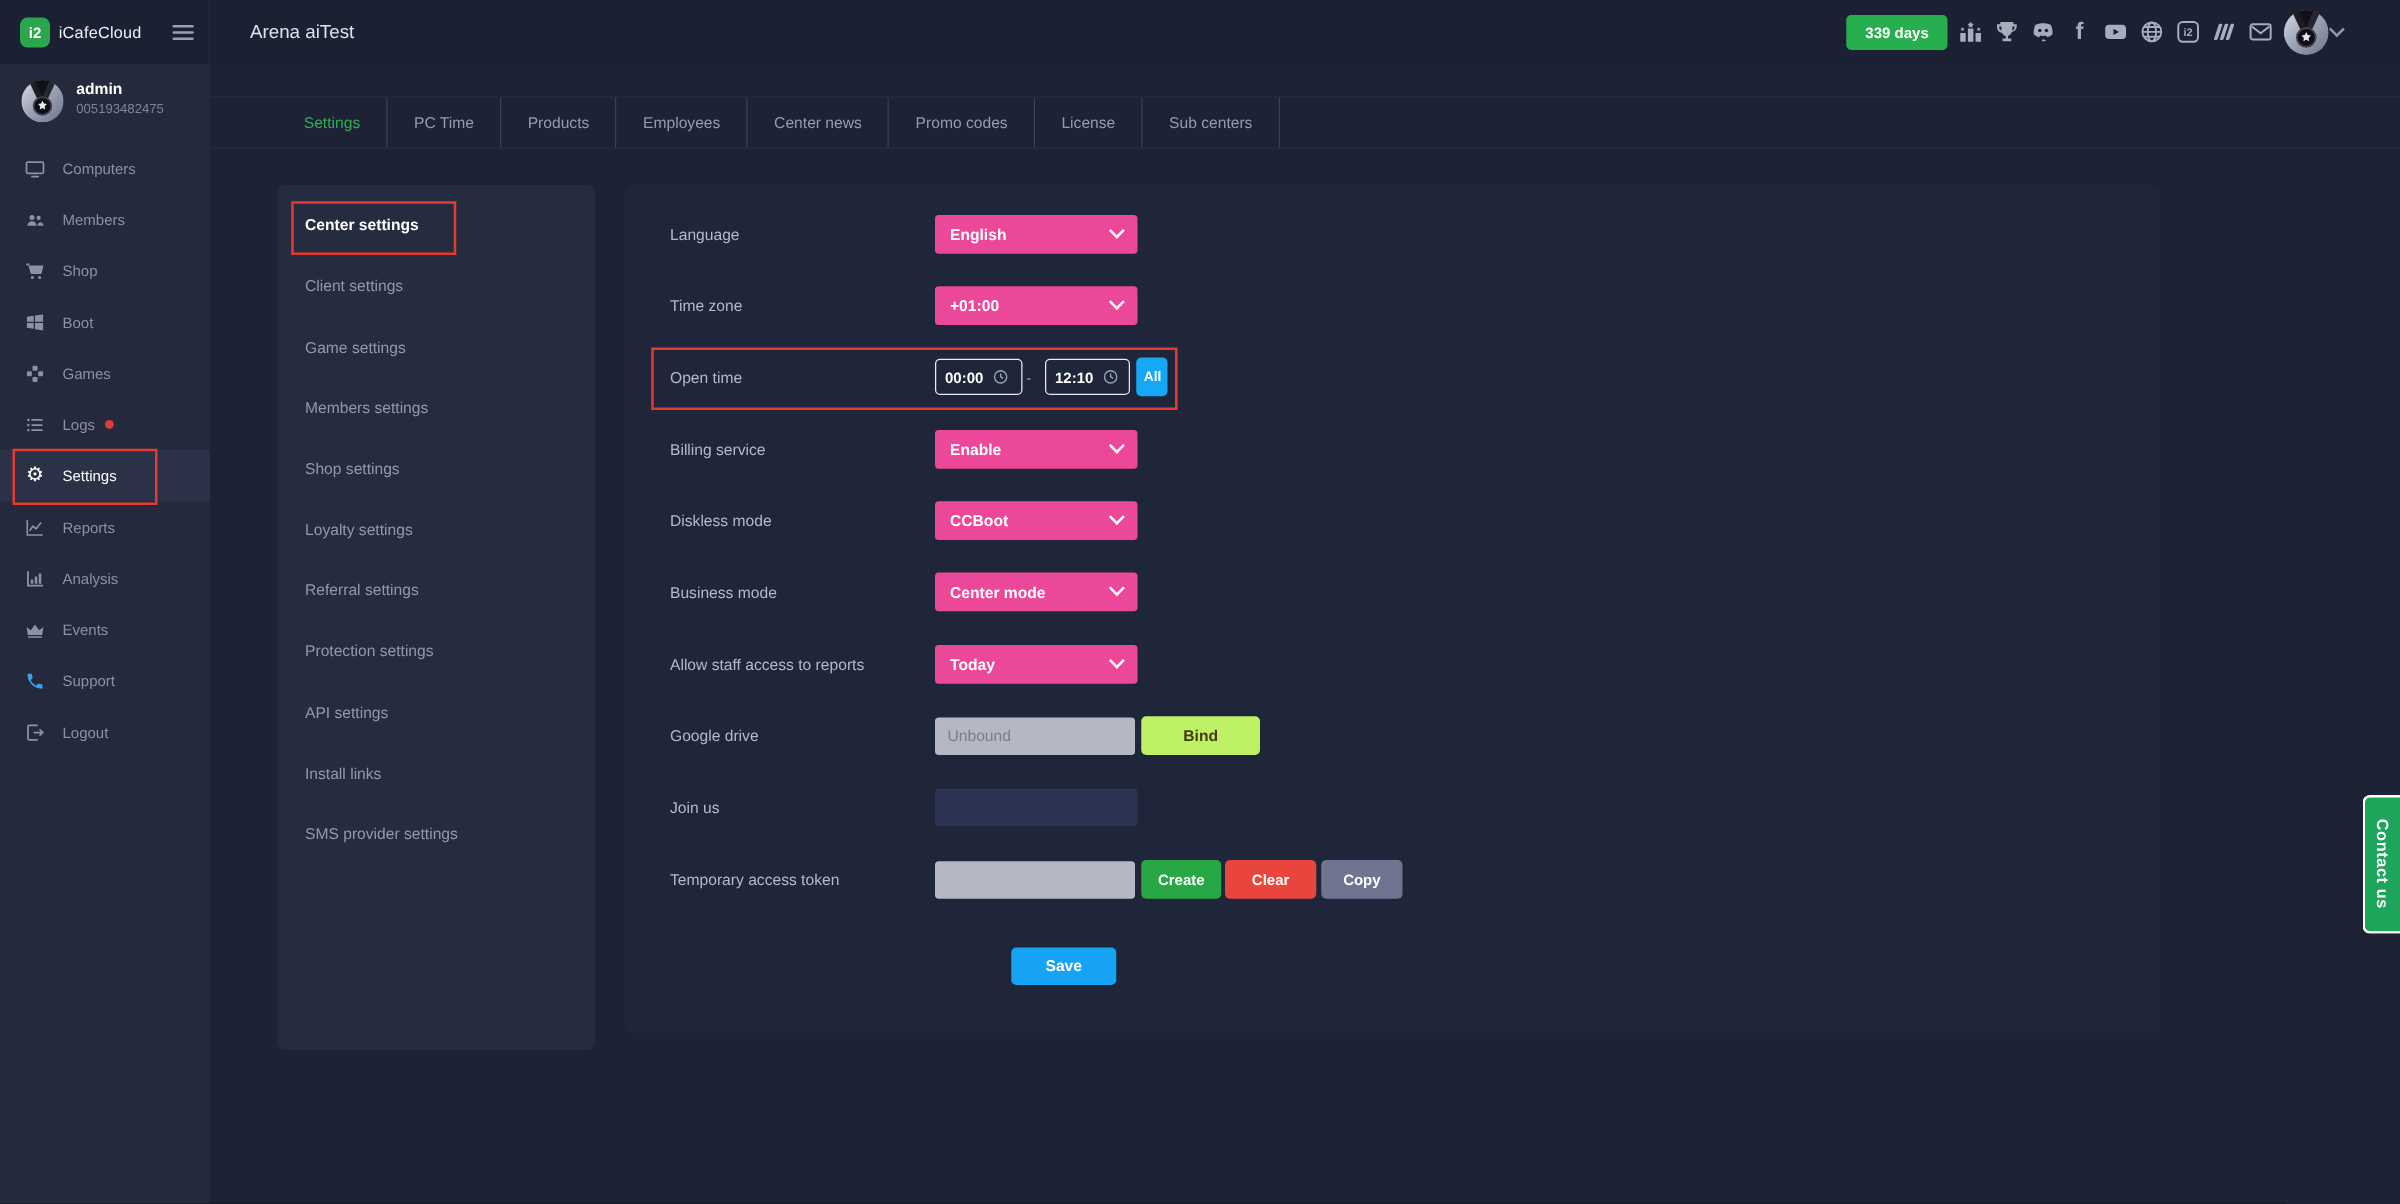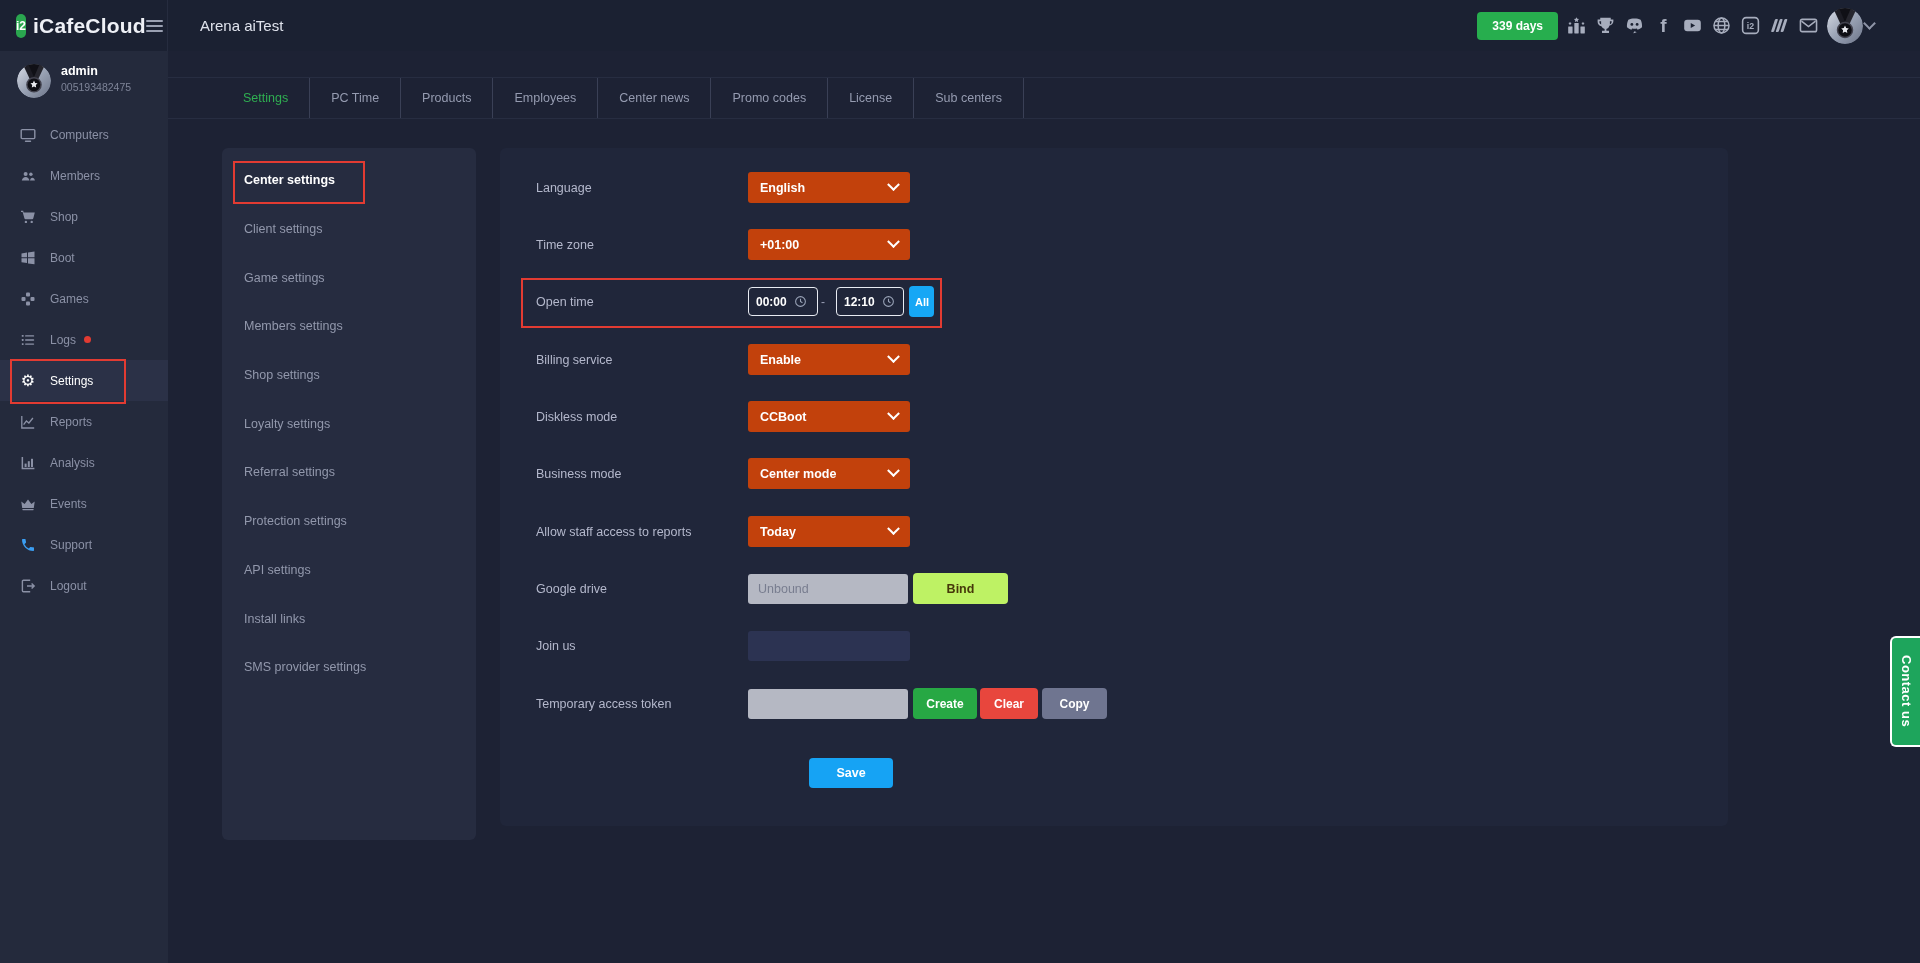--- a/index.html
+++ b/index.html
@@ -6,21 +6,21 @@
   .page{position:relative;width:1920px;height:963px;background:#1d2234;overflow:hidden;
         font-family:"Liberation Sans",sans-serif;color:#cfd3e0;}
 
   
   .topbar{position:absolute;top:0;left:0;right:0;height:51px;background:#1b2132;
           display:flex;align-items:center;z-index:10;}
   .brandzone{width:168px;height:100%;display:flex;align-items:center;padding:0 12px 0 16px;
              box-sizing:border-box;border-right:1px solid #262c3f;}
   .logo-sq{width:24px;height:24px;border-radius:6px;background:#2aa64f;color:#fff;
            display:flex;align-items:center;justify-content:center;font-weight:bold;font-size:12px;}
-  .brandname{margin-left:7px;font-weight:bold;font-size:21px;color:#eef0f6;letter-spacing:.2px;}
+  .brandname{margin-left:7px;font-weight:normal;font-size:13px;color:#eef0f6;letter-spacing:.2px;}
   .burger{margin-left:auto;display:flex;flex-direction:column;gap:3px;cursor:pointer;}
   .burger i{display:block;width:17px;height:2px;background:#9aa0b2;border-radius:1px;}
   .pagetitle{margin-left:32px;font-size:15px;color:#dfe2ec;}
   .topright{margin-left:auto;display:flex;align-items:center;gap:8px;padding-right:46px;}
   .daysbadge{background:#27ae4e;color:#fff;font-size:12px;font-weight:bold;border-radius:4px;
              padding:7px 15px;cursor:pointer;}
   .ticon{width:21px;height:21px;color:#a7adbd;display:flex;align-items:center;justify-content:center;cursor:pointer;}
   .ticon svg{width:21px;height:21px;}
   .fglyph{font-size:19px;font-weight:bold;color:#a7adbd;line-height:21px;}
   .avatar{width:36px;height:36px;border-radius:50%;overflow:hidden;cursor:pointer;flex:0 0 auto;}
@@ -58,21 +58,21 @@
          color:#9298ac;cursor:pointer;}
   .sitem.active{color:#fff;font-weight:bold;}
 
   
   .formpanel{position:absolute;left:500px;top:148px;width:1228px;height:678px;background:#20263a;
              border-radius:6px;}
   .frow{position:absolute;left:36px;right:30px;height:31px;display:flex;align-items:center;}
   .flabel{width:212px;font-size:12.5px;color:#b4b8cc;flex:0 0 212px;}
   .r0{top:24px}.r1{top:81px}.r2{top:138px}.r3{top:196px}.r4{top:253px}
   .r5{top:310px}.r6{top:368px}.r7{top:425px}.r8{top:482px}.r9{top:540px}
-  .select{width:162px;height:31px;background:#c2410c;border-radius:3px;display:flex;align-items:center;
+  .select{width:162px;height:31px;background:#ec4899;border-radius:3px;display:flex;align-items:center;
           padding:0 12px;box-sizing:border-box;cursor:pointer;}
   .selval{font-size:12.5px;font-weight:bold;color:#fff;}
   .selchev{margin-left:auto;width:7px;height:7px;border-right:2px solid #fff;border-bottom:2px solid #fff;
            transform:rotate(45deg) translate(-2px,-2px);}
   .tinput{height:29px;border:1px solid #e8ebf2;border-radius:4px;display:flex;align-items:center;
           padding:0 7px;box-sizing:border-box;cursor:pointer;background:transparent;}
   .tval{font-size:12px;font-weight:bold;color:#fff;margin-right:7px;}
   .clock svg{width:13px;height:13px;display:block;}
   .dash{color:#9aa0b5;margin:0 3px;font-size:12px;}
   .allbtn{width:25px;height:31px;background:#16a7f5;border:none;border-radius:4px;color:#fff;
@@ -80,21 +80,21 @@
   .w70{width:70px}.w68{width:68px;margin-left:8px;}
   .ginput{width:160px;height:30px;background:#b5b8c3;border:none;border-radius:3px;padding:0 10px;
           box-sizing:border-box;font-size:12.5px;color:#4a4e5e;font-family:inherit;}
   .ginput::placeholder{color:#787d8f;}
   .dinput{width:162px;height:30px;background:#2c3352;border:none;border-radius:3px;padding:0 10px;
           box-sizing:border-box;font-size:12.5px;color:#fff;font-family:inherit;}
   .btn{height:31px;border:none;border-radius:4px;color:#fff;font-weight:bold;font-size:12px;
        cursor:pointer;font-family:inherit;}
   .bind{width:95px;background:#bef264;color:#46380a;margin-left:5px;font-size:12.5px;}
   .create{width:64px;background:#27a844;margin-left:5px;}
-  .clear{width:58px;background:#e8463d;margin-left:3px;}
+  .clear{width:73px;background:#e8463d;margin-left:3px;}
   .copy{width:65px;background:#6f7590;margin-left:4px;}
   .savebtn{position:absolute;left:309px;top:610px;width:84px;height:30px;background:#16a3f4;border:none;
            border-radius:4px;color:#fff;font-weight:bold;font-size:12.5px;cursor:pointer;font-family:inherit;}
 
   
   .ann{position:absolute;border:2px solid #e23b32;z-index:40;pointer-events:none;}
   .ann-settings{left:10px;top:359px;width:112px;height:41px;}
   .ann-center{left:233px;top:161px;width:128px;height:39px;}
   .ann-open{left:521px;top:278px;width:417px;height:46px;}
 

